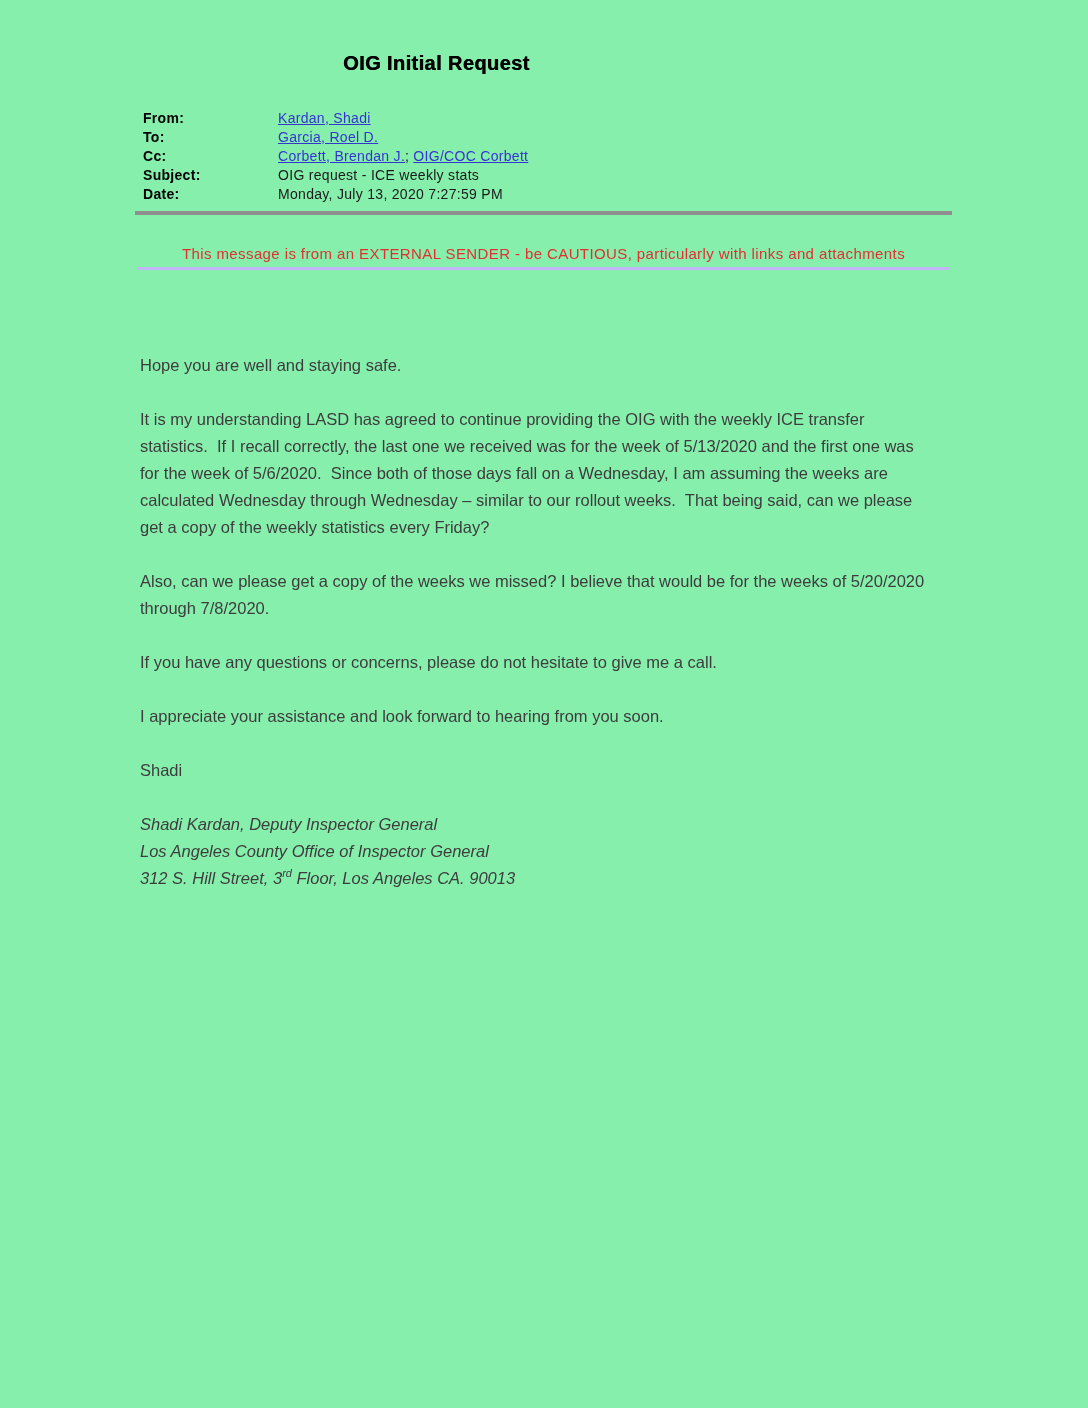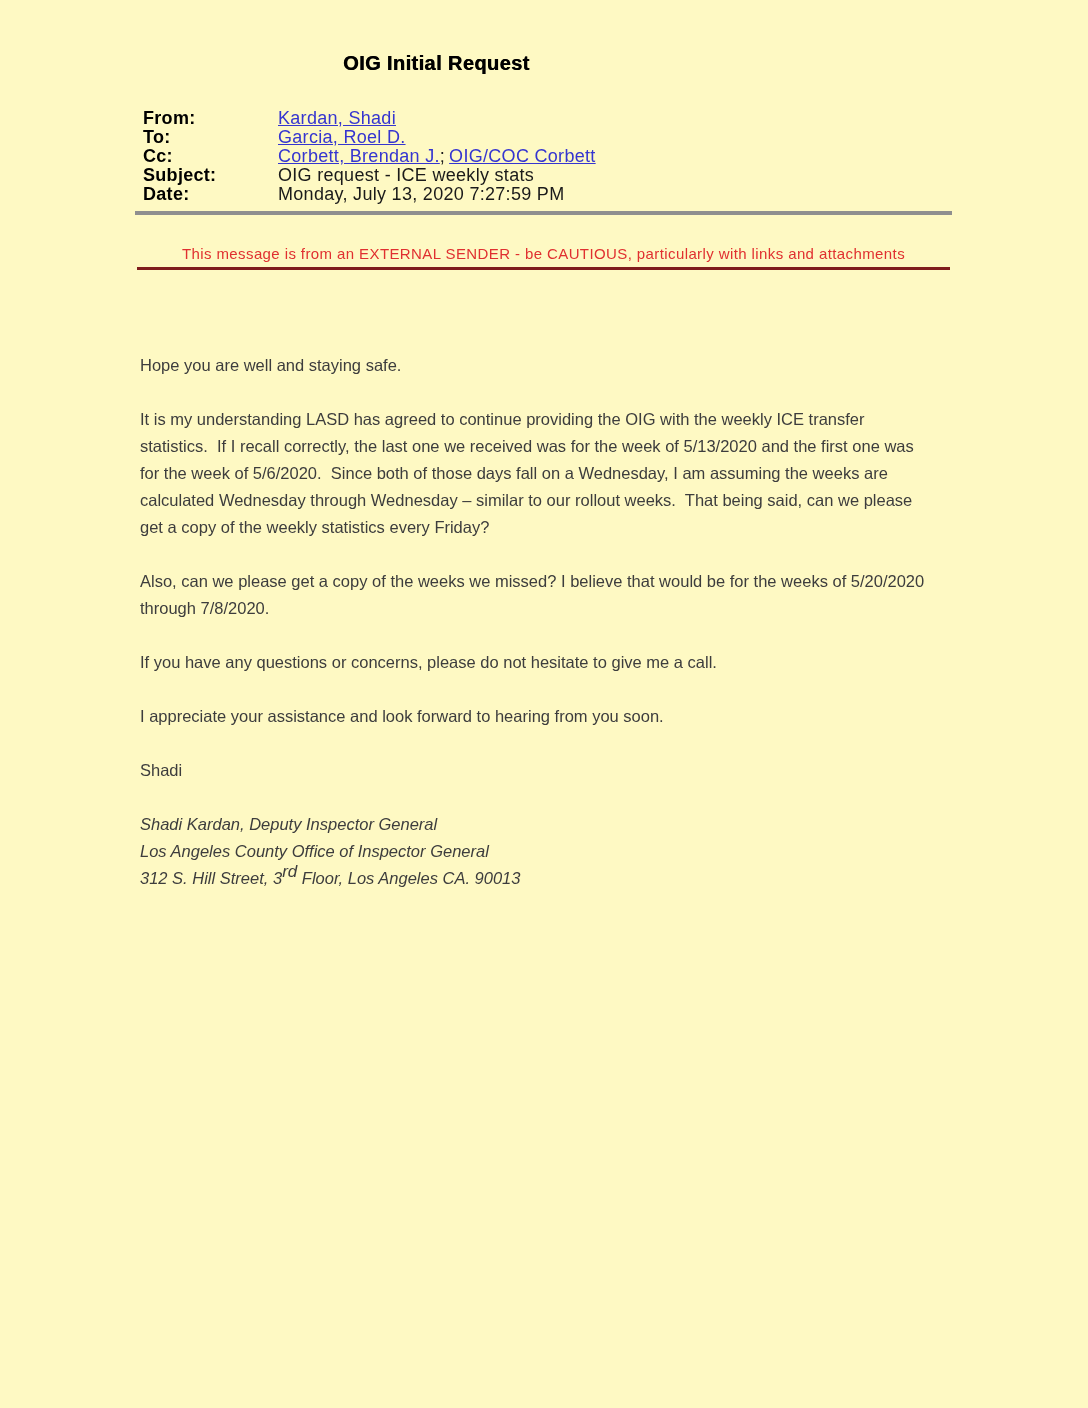--- a/index.html
+++ b/index.html
@@ -4,40 +4,40 @@
 <style>
   html, body {
     margin: 0;
     padding: 0;
     background: #ffffff;
   }
   .page {
     position: relative;
     width: 1088px;
     height: 1408px;
-    background: #fef9c3;
+    background: #86efac;
     font-family: "Liberation Sans", sans-serif;
     overflow: hidden;
   }
   .doc-title {
     position: absolute;
     top: 52px;
     left: 343px;
     margin: 0;
     font-size: 20px;
     font-weight: 700;
     color: #000000;
     letter-spacing: 0.4px;
     text-shadow: 0.5px 0 0 #000000;
   }
   .meta {
     position: absolute;
     top: 109px;
     left: 143px;
-    font-size: 18px;
+    font-size: 14px;
     color: #1a1a1a;
   }
   .meta-row {
     display: flex;
     line-height: 19px;
     letter-spacing: 0.3px;
   }
   .meta-label {
     display: inline-block;
     width: 135px;
@@ -68,42 +68,42 @@
     position: absolute;
     top: 246px;
     left: 137px;
     width: 813px;
     text-align: center;
     font-size: 15px;
     line-height: 16px;
     letter-spacing: 0.4px;
     color: #e03030;
     padding-bottom: 5px;
-    border-bottom: 3px solid #7f1d1d;
+    border-bottom: 3px solid #c4b5fd;
   }
   .body-text {
     position: absolute;
     top: 352px;
     left: 140px;
     width: 795px;
     font-size: 16.5px;
     line-height: 27px;
     color: #3d3d3d;
   }
   .para {
     margin: 0 0 27px 0;
     white-space: pre-wrap;
   }
   .sig {
     margin: 0;
     font-style: italic;
     white-space: pre-wrap;
   }
   .sig sup {
-    font-size: 17px;
+    font-size: 11px;
     line-height: 0;
     position: relative;
     top: -1px;
   }
 </style>
 </head>
 <body>
 
 <div class="page">
 

